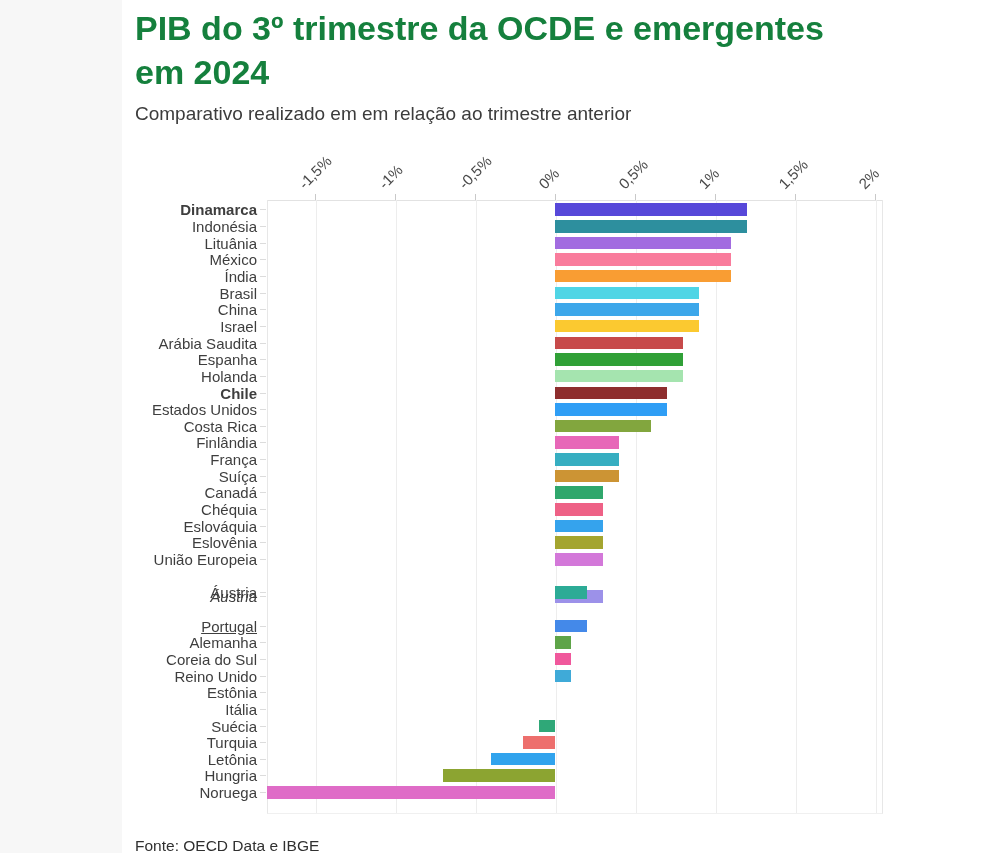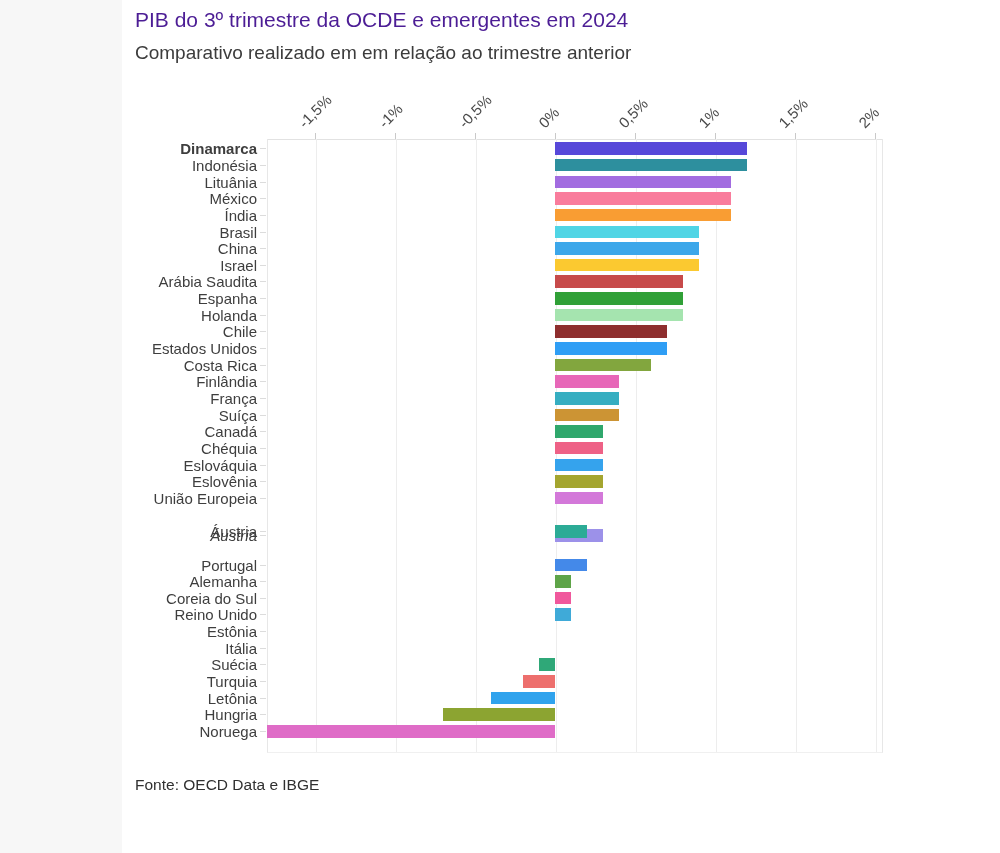--- a/index.html
+++ b/index.html
@@ -9,21 +9,21 @@
     font-family:"Liberation Sans","DejaVu Sans",sans-serif;
     overflow:hidden;
     position:relative;
   }
   .card{
     position:absolute;top:0;left:122px;width:878px;height:853px;
     background:#ffffff;
   }
   .card-inner{padding:6px 0 0 13px;}
   .title{
-    font-size:21px;font-weight:normal;color:#4c1d95;
+    font-size:34px;font-weight:bold;color:#15803d;
     line-height:1.3;width:740px;margin:0;
     letter-spacing:0px;
   }
   .subtitle{
     font-size:19px;color:#3c3c3c;margin:9px 0 0 0;font-weight:normal;
   }
   .chart-area{
     position:relative;margin-top:12px;width:760px;height:678px;
   }
   .x-axis{position:absolute;left:0;top:0;width:760px;height:63px;}
@@ -143,21 +143,21 @@
             <span class="row-label" style="top: -1px;">Espanha</span>
             <span class="row-tick" style="top: 7px;"></span>
             <div class="bar" style="left: 419.812px; width: 127.917px; top: 1px; background: rgb(48, 160, 55);"></div>
           </div>
           <div class="row" style="top: 168.5px; height: 16.65px;">
             <span class="row-label" style="top: -1px;">Holanda</span>
             <span class="row-tick" style="top: 7px;"></span>
             <div class="bar" style="left: 419.812px; width: 127.917px; top: 1px; background: rgb(165, 228, 175);"></div>
           </div>
           <div class="row" style="top: 185.15px; height: 16.65px;">
-            <span class="row-label" style="top: -1px;">Chile</span>
+            <span class="row-label" style="top: -1px; font-weight: bold;">Chile</span>
             <span class="row-tick" style="top: 7px;"></span>
             <div class="bar" style="left: 419.812px; width: 111.927px; top: 1px; background: rgb(142, 46, 46);"></div>
           </div>
           <div class="row" style="top: 201.8px; height: 16.65px;">
             <span class="row-label" style="top: -1px;">Estados Unidos</span>
             <span class="row-tick" style="top: 7px;"></span>
             <div class="bar" style="left: 419.812px; width: 111.927px; top: 1px; background: rgb(47, 158, 245);"></div>
           </div>
           <div class="row" style="top: 218.45px; height: 16.65px;">
             <span class="row-label" style="top: -1px;">Costa Rica</span>
@@ -208,21 +208,21 @@
             <span class="row-label" style="top: -1px;">Áustria</span>
             <span class="row-tick" style="top: 7px;"></span>
             <div class="bar" style="left: 419.812px; width: 47.9688px; top: 1px; background: rgb(156, 145, 233);"></div>
           </div>
           <div class="row" style="top: 384.95px; height: 16.65px;">
             <span class="row-label" style="top: -1px;">Áustria</span>
             <span class="row-tick" style="top: 7px;"></span>
             <div class="bar" style="left: 419.812px; width: 31.9792px; top: 1px; background: rgb(44, 171, 150);"></div>
           </div>
           <div class="row" style="top: 418.25px; height: 16.65px;">
-            <span class="row-label" style="top: -1px;">Portugal</span>
+            <span class="row-label" style="top: -1px; text-decoration: underline;">Portugal</span>
             <span class="row-tick" style="top: 7px;"></span>
             <div class="bar" style="left: 419.812px; width: 31.9792px; top: 1px; background: rgb(68, 137, 233);"></div>
           </div>
           <div class="row" style="top: 434.9px; height: 16.65px;">
             <span class="row-label" style="top: -1px;">Alemanha</span>
             <span class="row-tick" style="top: 7px;"></span>
             <div class="bar" style="left: 419.812px; width: 15.9896px; top: 1px; background: rgb(94, 164, 72);"></div>
           </div>
           <div class="row" style="top: 451.55px; height: 16.65px;">
             <span class="row-label" style="top: -1px;">Coreia do Sul</span>

